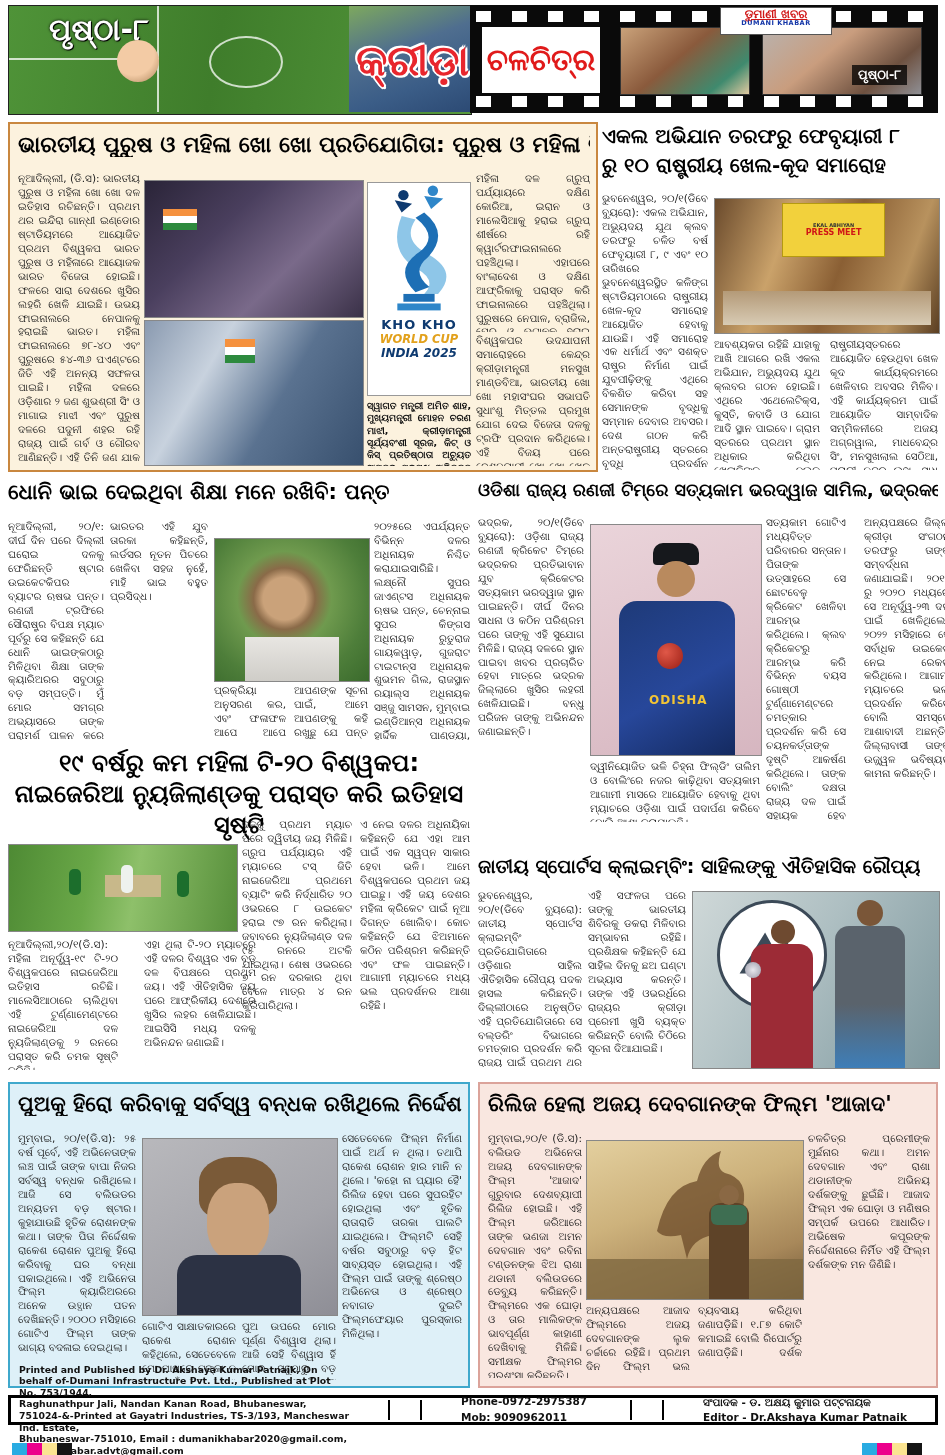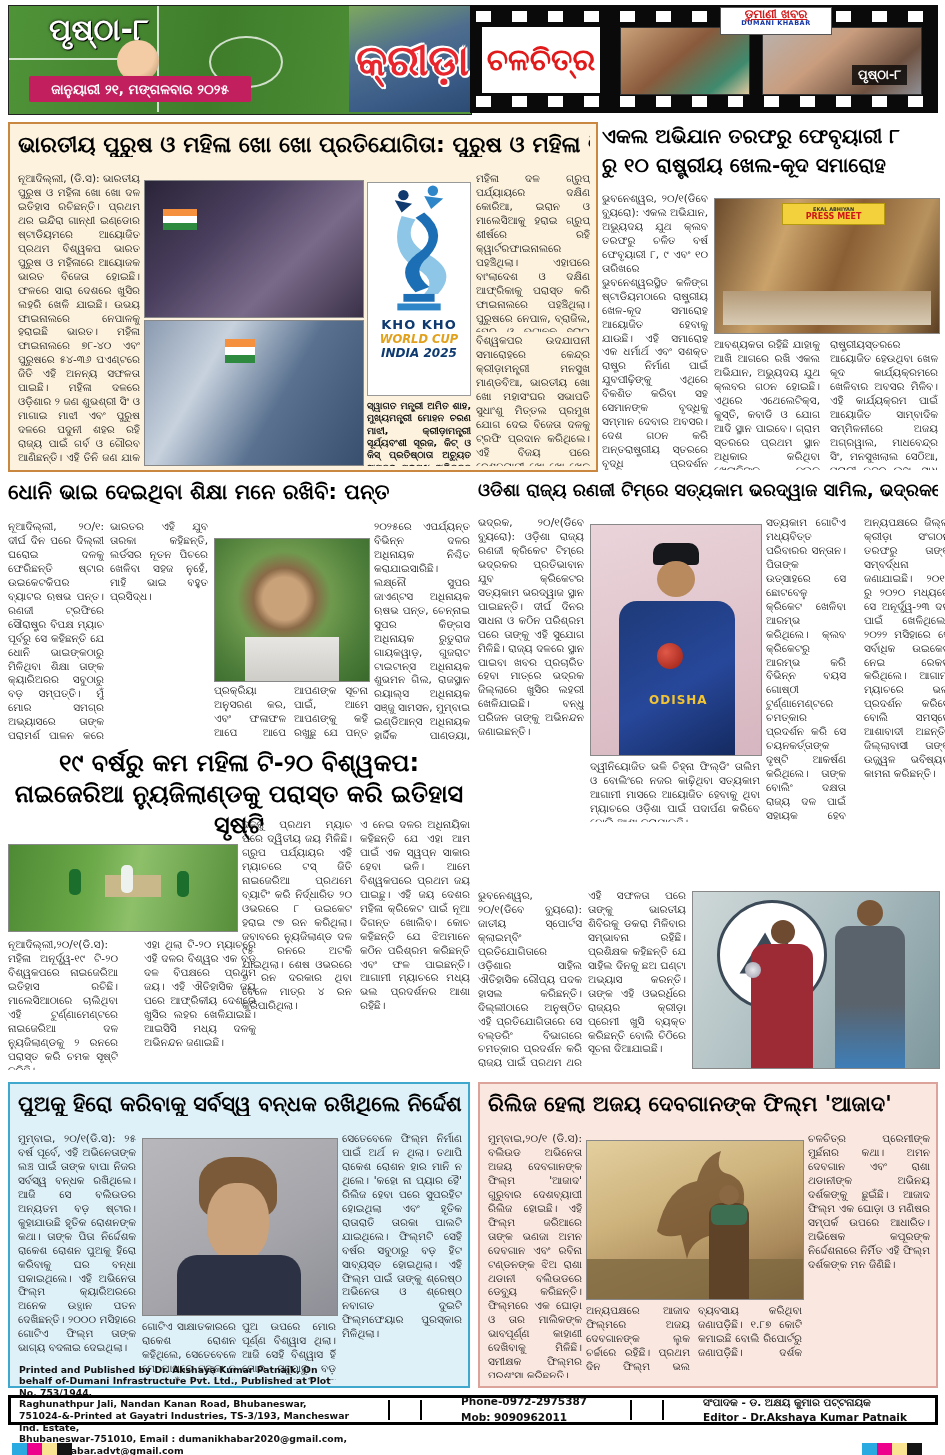--- a/index.html
+++ b/index.html
@@ -46,21 +46,21 @@
       border:2px solid #c9873f;box-sizing:border-box;}
   
   #kk-logo{left:357px;top:58px;width:104px;height:214px;background:#fff;border:1px solid #999;
       text-align:center;box-sizing:border-box;}
   .kk-l1{font-size:13px;font-weight:bold;color:#0e3a70;letter-spacing:1px;}
   .kk-l2{font-size:11.5px;font-weight:bold;color:#e2a11c;font-style:italic;}
   .kk-l3{font-size:12px;font-weight:bold;color:#0e3a70;font-style:italic;}
   .caption{font-size:9.5px;font-weight:bold;line-height:1.3;text-align:justify;overflow:hidden;}
   
   .banner{position:absolute;left:30%;top:4px;width:45%;background:#f2d13c;
-      text-align:center;line-height:1.2;padding:2px 0;border:1px solid #b59a10;}
+      text-align:center;line-height:1.2;padding:18px 0;border:1px solid #b59a10;}
   .banner .b1{font-size:5px;color:#333;font-weight:bold;}
   .banner .b2{font-size:8px;color:#d01616;font-weight:bold;}
   
   #a7{left:8px;top:1082px;width:462px;height:306px;background:#def0f8;
       border:2px solid #3fa8cc;box-sizing:border-box;}
   #a8{left:478px;top:1082px;width:460px;height:306px;background:#f9e7e0;
       border:2px solid #dba39a;box-sizing:border-box;}
   
   #footer{left:8px;top:1395px;width:930px;height:30px;border:3px solid #000;
       box-sizing:border-box;background:#fff;display:flex;align-items:stretch;gap:28px;}
@@ -78,23 +78,20 @@
 <body>
 
 <div id="page">
 
   <div class="abs" id="mast-left">
     <div class="fieldline" style="left:0;top:52px;width:150px;height:2px;"></div>
     <div class="fieldline" style="left:148px;top:0;width:2px;height:106px;"></div>
     <div class="fieldline" style="left:200px;top:30px;width:70px;height:48px;border:2px solid rgba(255,255,255,.75);background:none;border-radius:50%;"></div>
     <div class="abs" id="mast-pageno">ପୃଷ୍ଠା-୮</div>
     <div class="abs" style="left:108px;top:34px;width:42px;height:42px;border-radius:50%;background:radial-gradient(circle at 40% 35%,#f3cba5 55%,#caa27a 80%,#7a5a3a 100%);"></div>
-    <div class="abs" id="mast-ribbon">
-      <span>ଜାନୁୟାରୀ ୨୧, ମଙ୍ଗଳବାର ୨୦୨୫</span>
-    </div>
     <div class="abs" id="mast-sachin"></div>
     <div class="abs" id="mast-sports">କ୍ରୀଡ଼ା</div>
   </div>
 
   <div class="abs" id="mast-right">
     <div class="sprockets" style="top:6px;"></div>
     <div class="sprockets" style="bottom:6px;"></div>
     <div class="abs" id="cinema-panel">
       <span id="cinema-title">ଚଳଚିତ୍ର</span>
     </div>
@@ -191,20 +188,21 @@
       <div style="position:absolute;left:112px;top:20px;width:12px;height:28px;border-radius:5px;background:#eef2ee;"></div>
       <div style="position:absolute;left:168px;top:26px;width:12px;height:26px;border-radius:5px;background:#1c6e2c;"></div>
     </div>
     <div class="abs body-text" style="left:234px;top:70px;width:110px;height:252px;">ଦଳକୁ ପ୍ରଥମ ମ୍ୟାଚ ପରେ ଦ୍ୱିତୀୟ ଜୟ ମିଳିଛି। ଗ୍ରୁପ ପର୍ଯ୍ୟାୟର ଏହି ମ୍ୟାଚରେ ଟସ୍ ଜିତି ନାଇଜେରିଆ ପ୍ରଥମେ ବ୍ୟାଟିଂ କରି ନିର୍ଦ୍ଧାରିତ ୨୦ ଓଭରରେ ୮ ଉଇକେଟ ହରାଇ ୯୭ ରନ କରିଥିଲା। ଜବାବରେ ନ୍ୟୁଜିଲାଣ୍ଡ ଦଳ ୯୫ ରନରେ ଅଟକି ଯାଇଥିଲା। ଶେଷ ଓଭରରେ ୭ ରନ ଦରକାର ଥିବା ବେଳେ ମାତ୍ର ୪ ରନ କରିପାରିଥିଲା।</div>
     <div class="abs body-text" style="left:352px;top:70px;width:110px;height:252px;">ଏ ନେଇ ଦଳର ଅଧିନାୟିକା କହିଛନ୍ତି ଯେ ଏହା ଆମ ପାଇଁ ଏକ ସ୍ୱପ୍ନ ସାକାର ହେବା ଭଳି। ଆମେ ବିଶ୍ୱକପରେ ପ୍ରଥମ ଜୟ ପାଇଛୁ। ଏହି ଜୟ ଦେଶର ମହିଳା କ୍ରିକେଟ ପାଇଁ ନୂଆ ଦିଗନ୍ତ ଖୋଲିବ। କୋଚ କହିଛନ୍ତି ଯେ ଝିଅମାନେ କଠିନ ପରିଶ୍ରମ କରିଛନ୍ତି ଏବଂ ଫଳ ପାଇଛନ୍ତି। ଆଗାମୀ ମ୍ୟାଚରେ ମଧ୍ୟ ଭଲ ପ୍ରଦର୍ଶନର ଆଶା ରହିଛି।</div>
     <div class="abs body-text" style="left:0;top:190px;width:110px;height:132px;">ନୂଆଦିଲ୍ଲୀ,୨୦/୧(ଡି.ସ): ମହିଳା ଅନୂର୍ଦ୍ଧ୍ୱ-୧୯ ଟି-୨୦ ବିଶ୍ୱକପରେ ନାଇଜେରିଆ ଇତିହାସ ରଚିଛି। ମାଲେସିଆଠାରେ ଚାଲିଥିବା ଏହି ଟୁର୍ଣ୍ଣାମେଣ୍ଟରେ ନାଇଜେରିଆ ଦଳ ନ୍ୟୁଜିଲାଣ୍ଡକୁ ୨ ରନରେ ପରାସ୍ତ କରି ଚମକ ସୃଷ୍ଟି କରିଛି।</div>
     <div class="abs body-text" style="left:116px;top:190px;width:112px;height:132px;margin-left:20px;">ଏହା ଥିଲା ଟି-୨୦ ମ୍ୟାଚରେ ଏହି ଦଳର ବିଶ୍ୱର ଏକ ବଡ଼ ଦଳ ବିପକ୍ଷରେ ପ୍ରଥମ ଜୟ। ଏହି ଐତିହାସିକ ଜୟ ପରେ ଆଫ୍ରିକୀୟ ଦେଶରେ ଖୁସିର ଲହର ଖେଳିଯାଇଛି। ଆଇସିସି ମଧ୍ୟ ଦଳକୁ ଅଭିନନ୍ଦନ ଜଣାଇଛି।</div>
   </div>
 
   <div class="abs" style="left:478px;top:855px;width:460px;height:215px;">
+    <div class="headline" style="font-size:19px;">ଜାତୀୟ ସ୍ପୋର୍ଟସ କ୍ଲାଇମ୍ବିଂ: ସାହିଲଙ୍କୁ ଐତିହାସିକ ରୌପ୍ୟ</div>
     <div class="abs body-text" style="left:0;top:34px;width:104px;height:178px;">ଭୁବନେଶ୍ୱର, ୨୦/୧(ଡିବେ ବ୍ୟୁରୋ): ଜାତୀୟ ସ୍ପୋର୍ଟସ କ୍ଲାଇମ୍ବିଂ ପ୍ରତିଯୋଗିତାରେ ଓଡ଼ିଶାର ସାହିଲ ଐତିହାସିକ ରୌପ୍ୟ ପଦକ ହାସଲ କରିଛନ୍ତି। ଦିଲ୍ଲୀଠାରେ ଅନୁଷ୍ଠିତ ଏହି ପ୍ରତିଯୋଗିତାରେ ସେ ବଲ୍ଡରିଂ ବିଭାଗରେ ଚମତ୍କାର ପ୍ରଦର୍ଶନ କରି ରାଜ୍ୟ ପାଇଁ ପ୍ରଥମ ଥର ପଦକ ଆଣିଛନ୍ତି।</div>
     <div class="abs body-text" style="left:110px;top:34px;width:98px;height:178px;">ଏହି ସଫଳତା ପରେ ତାଙ୍କୁ ଭାରତୀୟ ଶିବିରକୁ ଡକରା ମିଳିବାର ସମ୍ଭାବନା ରହିଛି। ପ୍ରଶିକ୍ଷକ କହିଛନ୍ତି ଯେ ସାହିଲ ଦିନକୁ ଛଅ ଘଣ୍ଟା ଅଭ୍ୟାସ କରନ୍ତି। ତାଙ୍କ ଏହି ଓଭରର୍ଧିରେ ରାଜ୍ୟର କ୍ରୀଡ଼ା ପ୍ରେମୀ ଖୁସି ବ୍ୟକ୍ତ କରିଛନ୍ତି ବୋଲି ଚିଠିରେ ସୂଚନା ଦିଆଯାଇଛି।</div>
     <div class="abs photo" style="left:214px;top:36px;width:246px;height:176px;background:linear-gradient(120deg,#cfd8d8 0%,#aebfc2 45%,#7e989e 100%);">
       <div style="position:absolute;left:24px;top:8px;width:104px;height:104px;border-radius:50%;background:#fff;border:3px solid #3c4a58;">
         <svg width="98" height="98" viewBox="0 0 100 100">
             <path d="M20 72 L46 30 L58 52 L68 38 L84 72 Z" fill="#3c4a58"></path>
           </svg>
       </div>
       <div style="position:absolute;left:58px;top:52px;width:62px;height:124px;border-radius:14px 14px 0 0;background:#9c2b36;">
         <div style="position:absolute;left:20px;top:-24px;width:24px;height:24px;border-radius:50%;background:#6e4a30;"></div>

